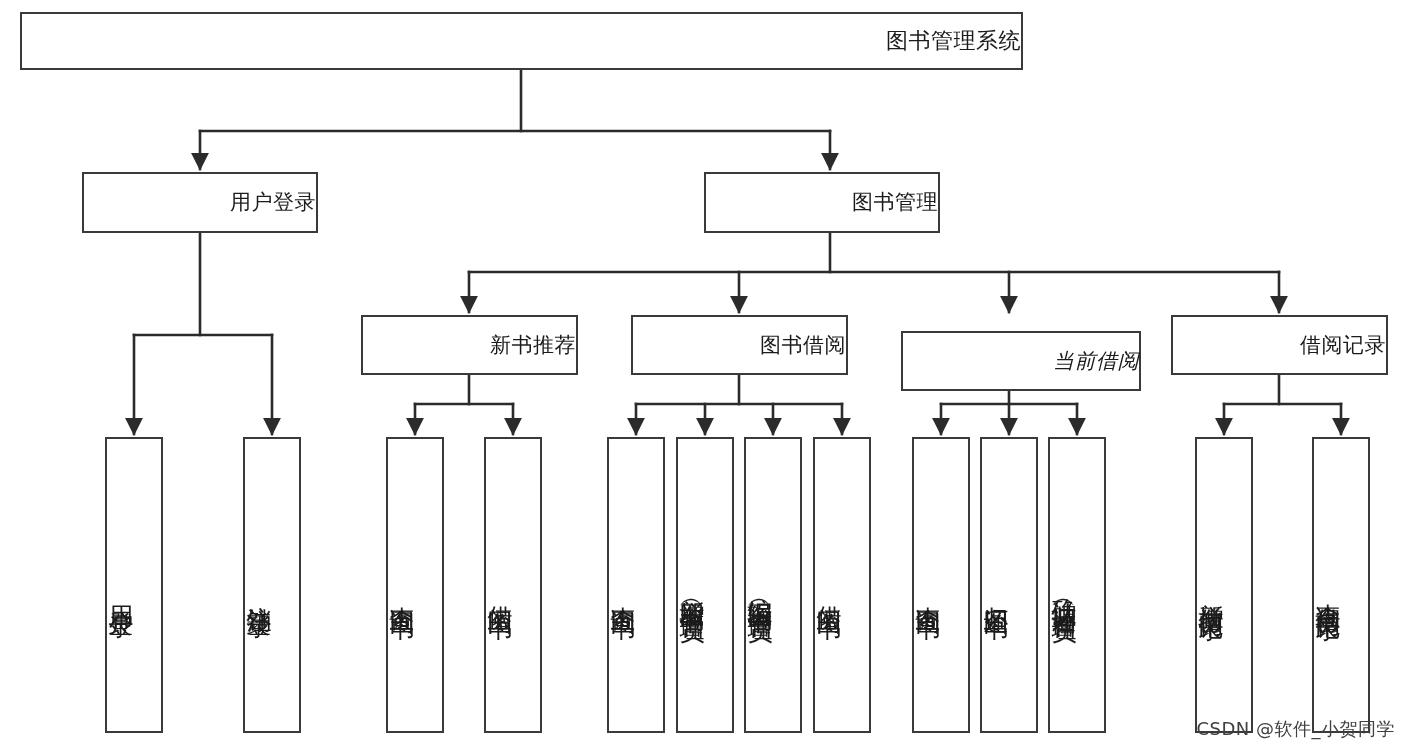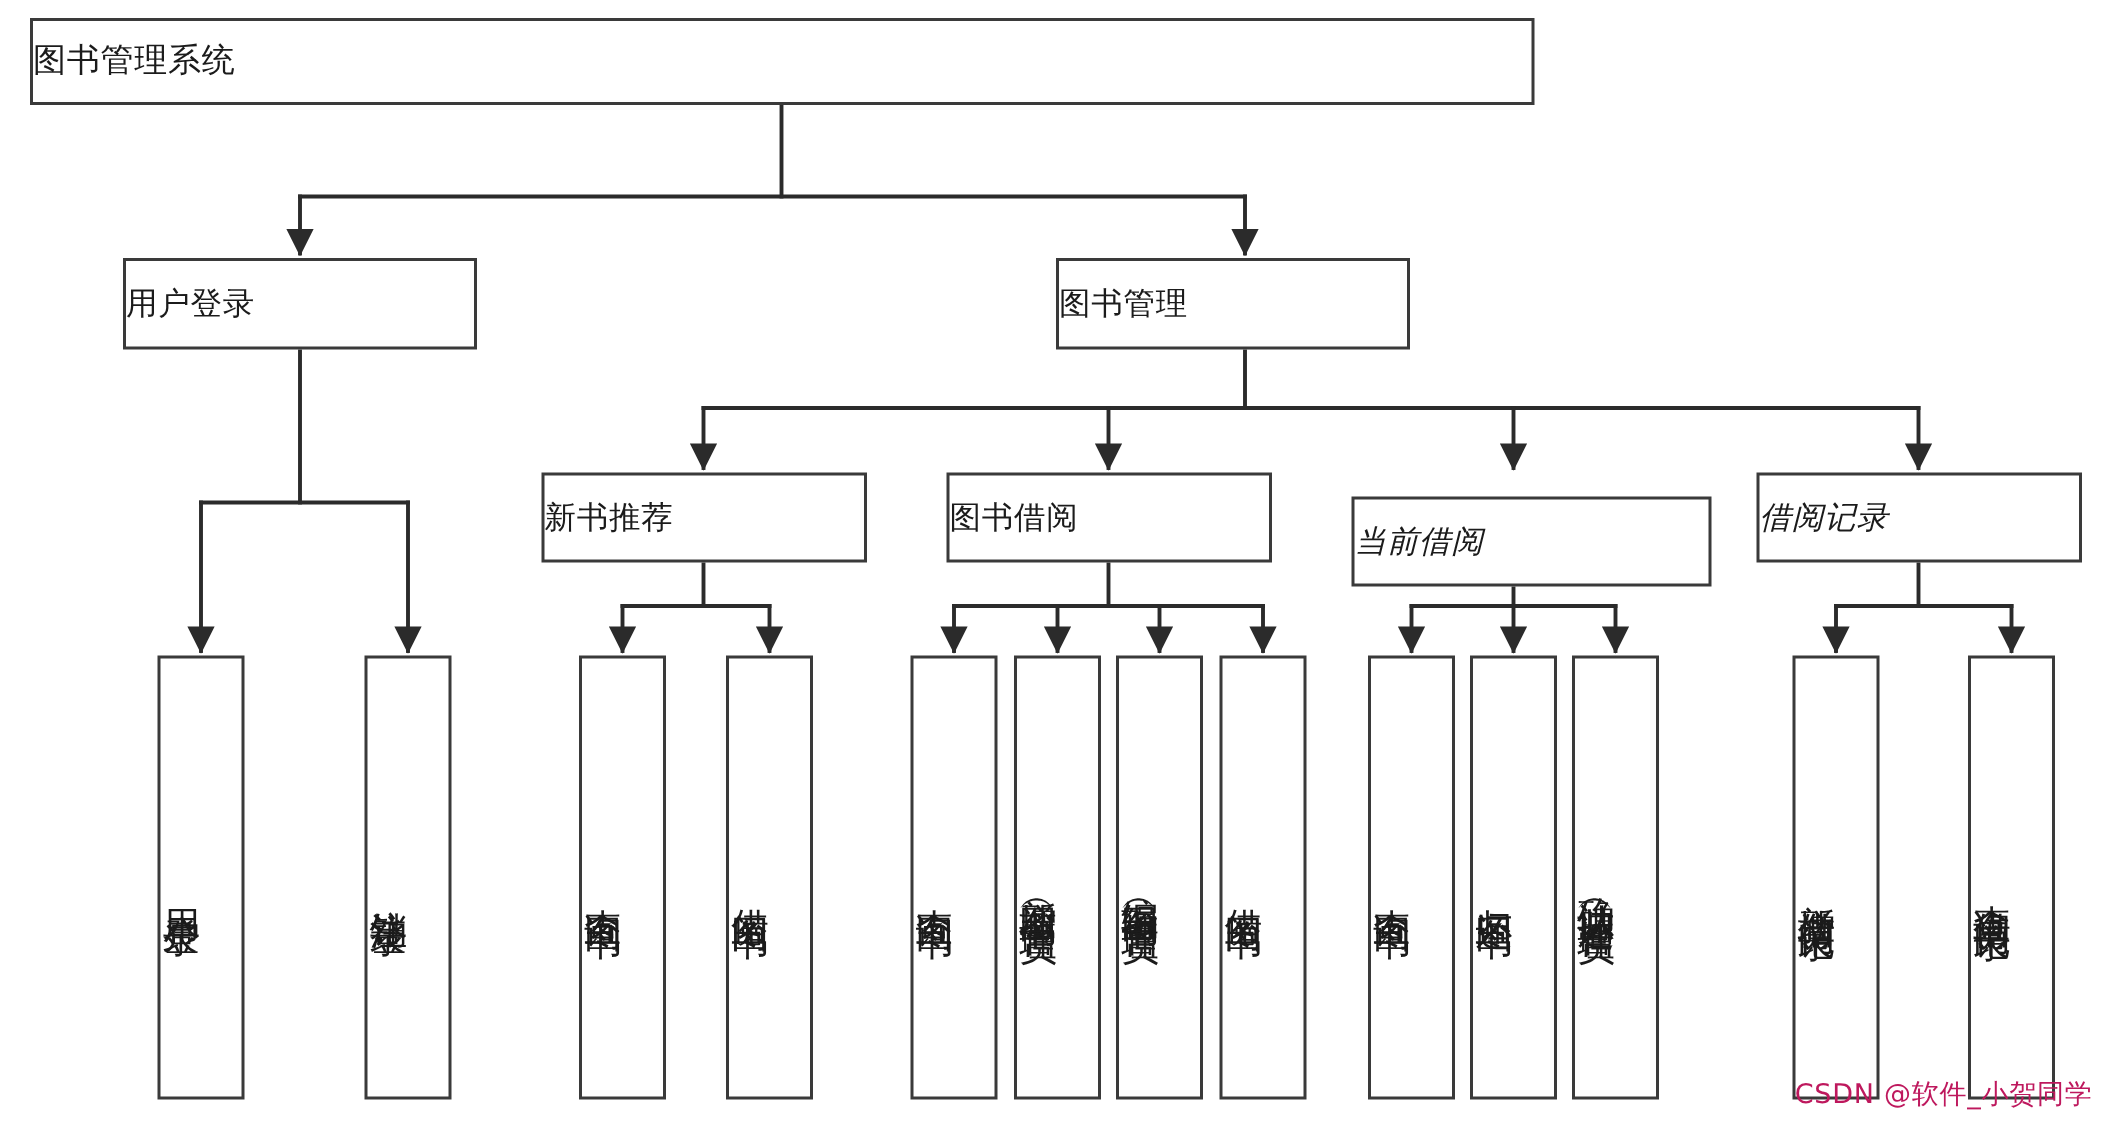--- a/index.html
+++ b/index.html
@@ -26,21 +26,21 @@
     height: 747px;
     pointer-events: none;
   }
   .node {
     position: absolute;
     box-sizing: border-box;
     background: #ffffff;
     border: 2px solid #3a3a3a;
     display: flex;
     align-items: center;
-    justify-content: flex-start;
+    justify-content: flex-end;
     color: #1b1b1b;
   }
   .node-label {
     display: block;
     text-align: center;
     line-height: 1.18;
     letter-spacing: 0.5px;
   }
   .node.horizontal .node-label {
     font-size: 21px;
@@ -61,21 +61,21 @@
     line-height: 1.06;
     letter-spacing: 3px;
     white-space: nowrap;
     max-height: 268px;
   }
   #watermark {
     position: absolute;
     right: 10px;
     bottom: 6px;
     font-size: 18px;
-    color: #be185d;
+    color: #404040;
     letter-spacing: 0.5px;
     white-space: nowrap;
     user-select: none;
   }
 </style>
 </head>
 <body>
 
 <div id="diagram-root">
 
@@ -142,21 +142,21 @@
 
   <div class="node horizontal" style="left:631px; top:315px; width:217px; height:60px;">
     <span class="node-label">图书借阅</span>
   </div>
   <div class="node horizontal" style="left:361px; top:315px; width:217px; height:60px;">
     <span class="node-label">新书推荐</span>
   </div>
   <div class="node horizontal" style="left:901px; top:331px; width:240px; height:60px;font-style:italic;">
     <span class="node-label">当前借阅</span>
   </div>
-  <div class="node horizontal" style="left:1171px; top:315px; width:217px; height:60px;font-style:italic;">
+  <div class="node horizontal" style="left:1171px; top:315px; width:217px; height:60px;">
     <span class="node-label">借阅记录</span>
   </div>
 
   <div class="node vertical" style="left:105px; top:437px; width:58px; height:296px;">
     <span class="node-label">用户登录</span>
   </div>
   <div class="node vertical" style="left:243px; top:437px; width:58px; height:296px;">
     <span class="node-label">注销登录</span>
   </div>
 

